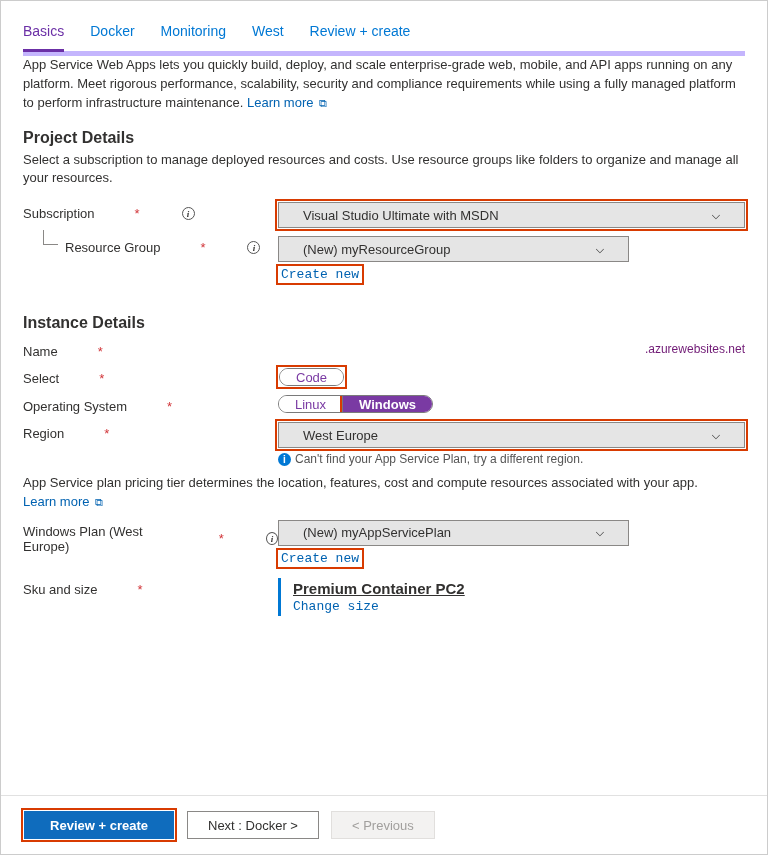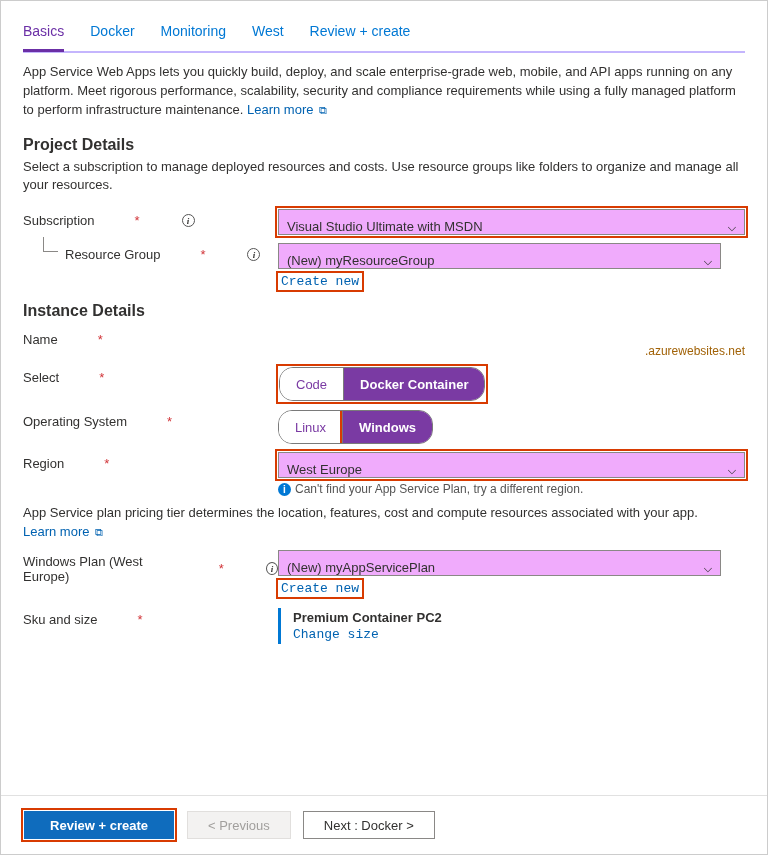--- a/index.html
+++ b/index.html
@@ -1,58 +1,58 @@
 <!DOCTYPE html>
 <html><head>
 <meta charset="utf-8">
 <style>
   * { box-sizing: border-box; font-family: "Segoe UI", -apple-system, sans-serif; }
   body { margin: 0; padding: 0; background: #fff; }
   .wrap { width: 768px; height: 855px; border: 1px solid #ccc; position: relative; display: flex; flex-direction: column; }
   .content { padding: 18px 22px 0 22px; flex: 1; overflow: hidden; color: #323130; font-size: 13px; }
 
   
-  .tabs { display: flex; gap: 26px; border-bottom: 2px solid #c4b5fd; margin-bottom: 10px; }
+  .tabs { display: flex; gap: 26px; border-bottom: 5px solid #c4b5fd; margin-bottom: 0; }
   .tab { font-size: 14px; padding: 4px 0 10px 0; cursor: pointer; color: #0078d4; }
   .tab.active { color: #6b2fa6; border-bottom: 3px solid #6b2fa6; margin-bottom: -1px; font-weight: 400; }
 
   .para { font-size: 13px; line-height: 1.45; margin-bottom: 14px; }
   .link { color: #0062b1; cursor: pointer; }
   .link.small { font-size: 13px; font-family: Liberation Mono, monospace; }
   .ext-icon { font-size: 11px; margin-left: 2px; }
 
   h3.section { font-size: 16px; font-weight: 600; margin: 16px 0 4px 0; }
 
   .fieldrow { display: flex; align-items: flex-start; margin: 8px 0; }
   .labelcol { width: 255px; flex-shrink: 0; font-size: 13px; display: flex; align-items: center; padding-top: 4px; gap: 36px; }
   .labelcol.indent { padding-left: 42px; position: relative; }
   .labelcol.indent::before { content:""; position:absolute; left:20px; top:-6px; width:14px; height:14px; border-left:1px solid #8a8886; border-bottom:1px solid #8a8886; }
   .req { color: #d13438; margin-left: 4px; }
   .info { margin-left: 6px; width:13px; height:13px; border:1px solid #555; border-radius:50%; display:inline-flex; align-items:center; justify-content:center; font-size:9px; font-style: italic; font-family: Georgia, serif; font-weight: bold;}
 
   .ctrlcol { flex: 1; }
-  .select, .input { width: 100%; height: 26px; border: 1px solid #8a8886; background:#f0abfc; display:flex; align-items:flex-end; padding:0 8px; font-size:13px; justify-content: space-between; position: relative; }
-  .select.narrow { width: 443px; }
+  .select, .input { width: 100%; height: 26px; border: 1px solid #8a8886; background:#e5e5e5; display:flex; align-items:center; padding:0 24px; font-size:13px; justify-content: space-between; position: relative; }
+  .select.narrow { width: 351px; }
   .chev { font-size: 11px; color:#333; }
   .check { color: #107c10; font-size: 14px; }
   .hl { outline: 2px solid #d83b01; outline-offset: 1px; }
   .hl-tight { outline: 2px solid #d83b01; }
 
-  .under { font-size: 12px; text-align: right; margin-top: 16px; color: #a16207; }
+  .under { font-size: 12px; text-align: right; margin-top: 2px; color: #701a75; }
   .hint { font-size: 12px; margin-top: 4px; color: #555; display:flex; align-items:center; gap:4px;}
   .hint .bullet { color:#0078d4; width:13px; height:13px; border-radius:50%; background:#0078d4; color:#fff; font-size:10px; font-weight:bold; display:inline-flex; align-items:center; justify-content:center; }
 
   
-  .pills { display:inline-flex; border:1px solid #7a7a7a; border-radius: 14px; overflow:hidden; height:34px; }
+  .pills { display:inline-flex; border:1px solid #7a7a7a; border-radius: 14px; overflow:hidden; height:18px; }
   .pill { padding: 0 16px; display:flex; align-items:center; font-size:13px; background:#fff; color:#7a3aa3; cursor:pointer; }
   .pill.sel { background:#7a3aa3; color:#fff; font-weight:600; }
   .pill + .pill { border-left: 1px solid #7a7a7a; }
 
   .plancard { border-left: 3px solid #0078d4; padding: 2px 0 2px 12px; }
-  .plancard .t { font-weight:600; font-size:13px; }
+  .plancard .t { font-weight:600; font-size:15px;text-decoration:underline; }
   .plancard .d { font-size:13px; margin-top:2px; }
 
   
   .footer { border-top: 1px solid #e1e1e1; padding: 14px 22px; display:flex; gap: 12px; align-items:center; background:#fff; }
   .btn { height: 28px; padding: 0 20px; font-size: 13px; display:inline-flex; align-items:center; justify-content:center; cursor:pointer; }
   .btn.primary { background:#0f6cbd; color:#fff; border:none; font-weight:600; min-width: 150px; }
   .btn.sec { background:#fff; border:1px solid #8a8886; color:#323130; }
   .btn.disabled { background:#f3f2f1; border:1px solid #e1dfdd; color:#a19f9d; cursor:default; }
 </style>
 </head>
@@ -99,42 +99,41 @@
     <div class="select narrow">
       <span>(New) myResourceGroup</span>
       <span class="chev">⌵</span>
     </div>
     <div style="margin-top:4px;">
       <span class="link small hl-tight" style="padding:1px 3px;">Create new</span>
     </div>
   </div>
 </div>
 
-<h3 class="section" style="margin-top:13px;">Instance Details</h3>
+<h3 class="section" style="margin-top:32px;">Instance Details</h3>
 
 <div class="fieldrow">
   <div class="labelcol">
     <span>Name</span>
           <span class="req">*</span>
   </div>
   <div class="ctrlcol">
     <div class="under">.azurewebsites.net</div>
   </div>
 </div>
 
 <div class="fieldrow">
   <div class="labelcol">
     <span>Select</span>
           <span class="req">*</span>
   </div>
   <div class="ctrlcol">
     <span class="hl-tight" style="display:inline-block; padding:1px;">
       <span class="pills">
         <span class="pill">Code</span>
-        <span class="pill sel">Docker Container</span>
       </span>
     </span>
   </div>
 </div>
 
 <div class="fieldrow">
   <div class="labelcol">
     <span>Operating System</span>
           <span class="req">*</span>
   </div>
@@ -197,17 +196,17 @@
     </div>
   </div>
 </div>
 
 </div>
 
 <div class="footer">
   <span class="hl-tight" style="padding:1px;">
     <button class="btn primary">Review + create</button>
   </span>
+  <button class="btn sec">Next : Docker &gt;</button>
   <button class="btn disabled">&lt; Previous</button>
-  <button class="btn sec">Next : Docker &gt;</button>
 </div>
 
 </div>
 
 </body></html>

